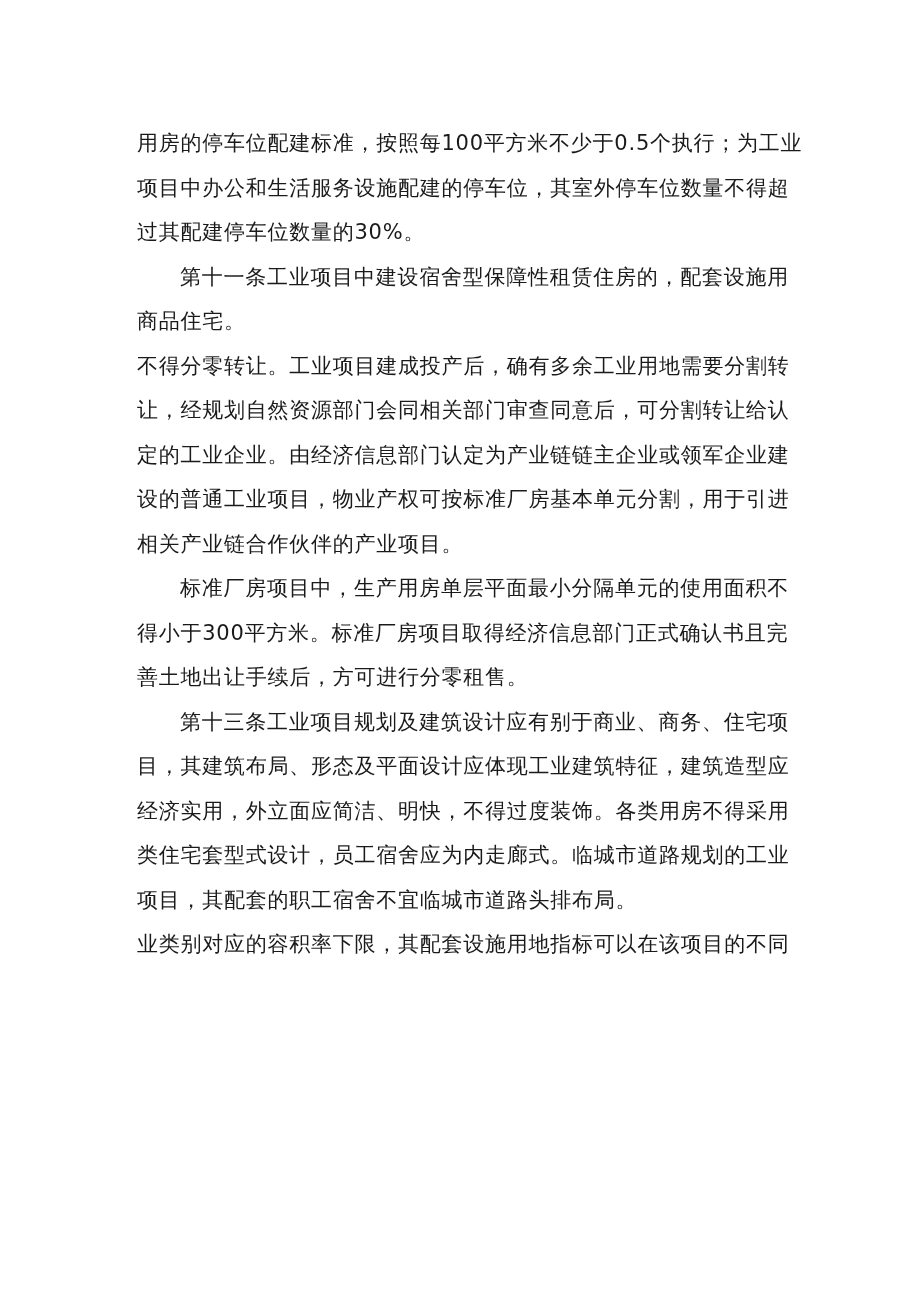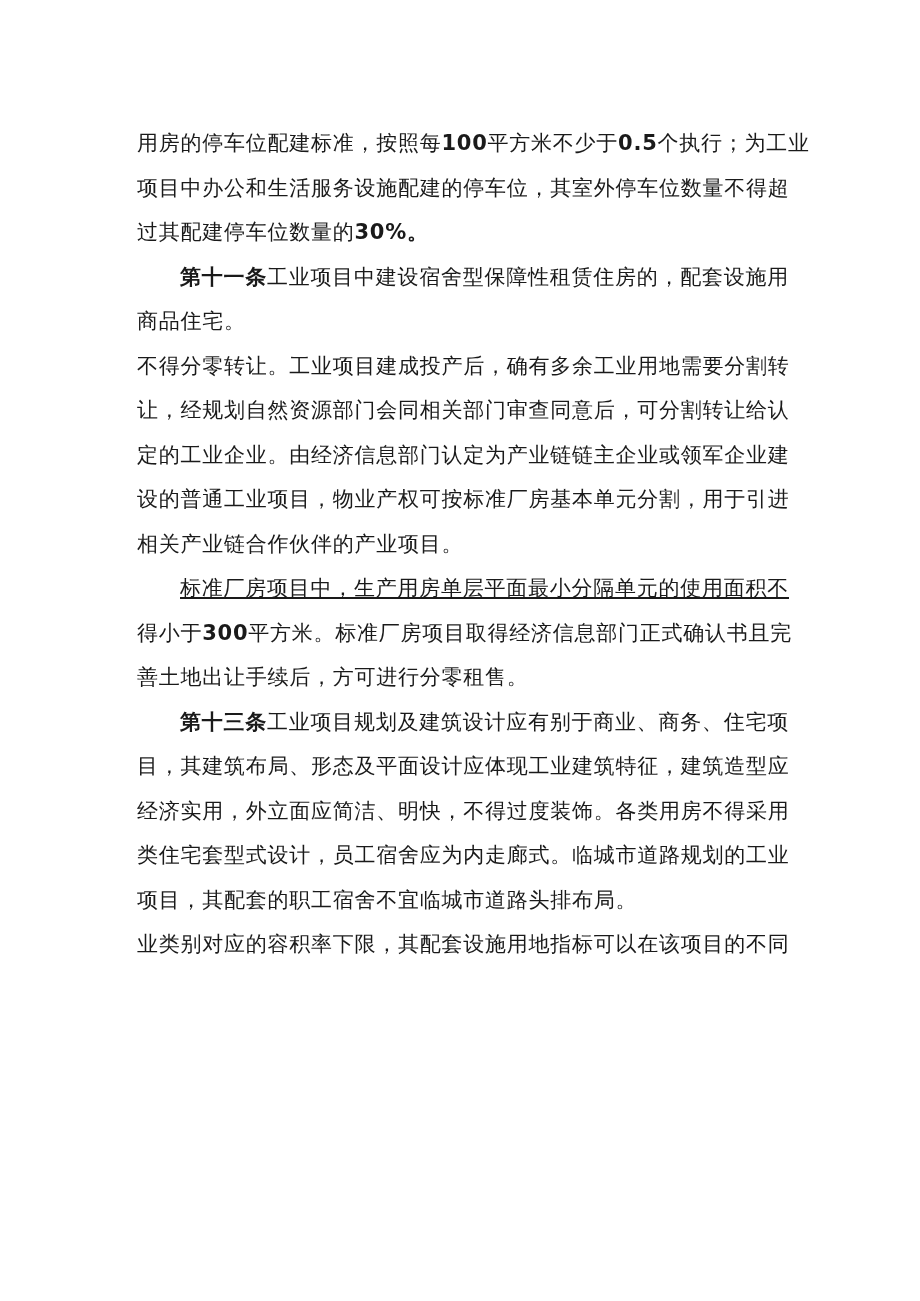--- a/index.html
+++ b/index.html
@@ -13,21 +13,21 @@
     font-size: 21px;
     line-height: 44.5px;
     color: #1a1a1a;
     letter-spacing: 0.75px;
     text-align: justify;
     text-justify: inter-character;
   }
   .para { margin: 0; padding: 0; }
   .line { display: block; white-space: nowrap; text-align-last: justify; text-align: justify; }
   .line.last { text-align-last: left; }
-  .b { font-weight: bold; }
+  .b { font-weight: normal; }
 </style>
 </head>
 <body>
 
 <div class="page" id="page">
     <div class="para">
       <span class="line"><span>用房的停车位配建标准，按照每</span><span class="b">100</span><span>平方米不少于</span><span class="b">0.5</span><span>个执行；为工业</span></span>
       <span class="line"><span>项目中办公和生活服务设施配建的停车位，其室外停车位数量不得超</span></span>
       <span class="line last"><span>过其配建停车位数量的</span><span class="b">30%。</span></span>
     </div>
@@ -36,21 +36,21 @@
       <span class="line last"><span>商品住宅。</span></span>
     </div>
     <div class="para">
       <span class="line"><span>不得分零转让。工业项目建成投产后，确有多余工业用地需要分割转</span></span>
       <span class="line"><span>让，经规划自然资源部门会同相关部门审查同意后，可分割转让给认</span></span>
       <span class="line"><span>定的工业企业。由经济信息部门认定为产业链链主企业或领军企业建</span></span>
       <span class="line"><span>设的普通工业项目，物业产权可按标准厂房基本单元分割，用于引进</span></span>
       <span class="line last"><span>相关产业链合作伙伴的产业项目。</span></span>
     </div>
     <div class="para">
-      <span class="line" style="padding-left: 43px; text-decoration: underline;"><span>标准厂房项目中，生产用房单层平面最小分隔单元的使用面积不</span></span>
+      <span class="line" style="padding-left: 43px;"><span>标准厂房项目中，生产用房单层平面最小分隔单元的使用面积不</span></span>
       <span class="line"><span>得小于</span><span class="b">300</span><span>平方米。标准厂房项目取得经济信息部门正式确认书且完</span></span>
       <span class="line last"><span>善土地出让手续后，方可进行分零租售。</span></span>
     </div>
     <div class="para">
       <span class="line" style="padding-left: 43px;"><span class="b">第十三条</span><span>工业项目规划及建筑设计应有别于商业、商务、住宅项</span></span>
       <span class="line"><span>目，其建筑布局、形态及平面设计应体现工业建筑特征，建筑造型应</span></span>
       <span class="line"><span>经济实用，外立面应简洁、明快，不得过度装饰。各类用房不得采用</span></span>
       <span class="line"><span>类住宅套型式设计，员工宿舍应为内走廊式。临城市道路规划的工业</span></span>
       <span class="line last"><span>项目，其配套的职工宿舍不宜临城市道路头排布局。</span></span>
     </div>

